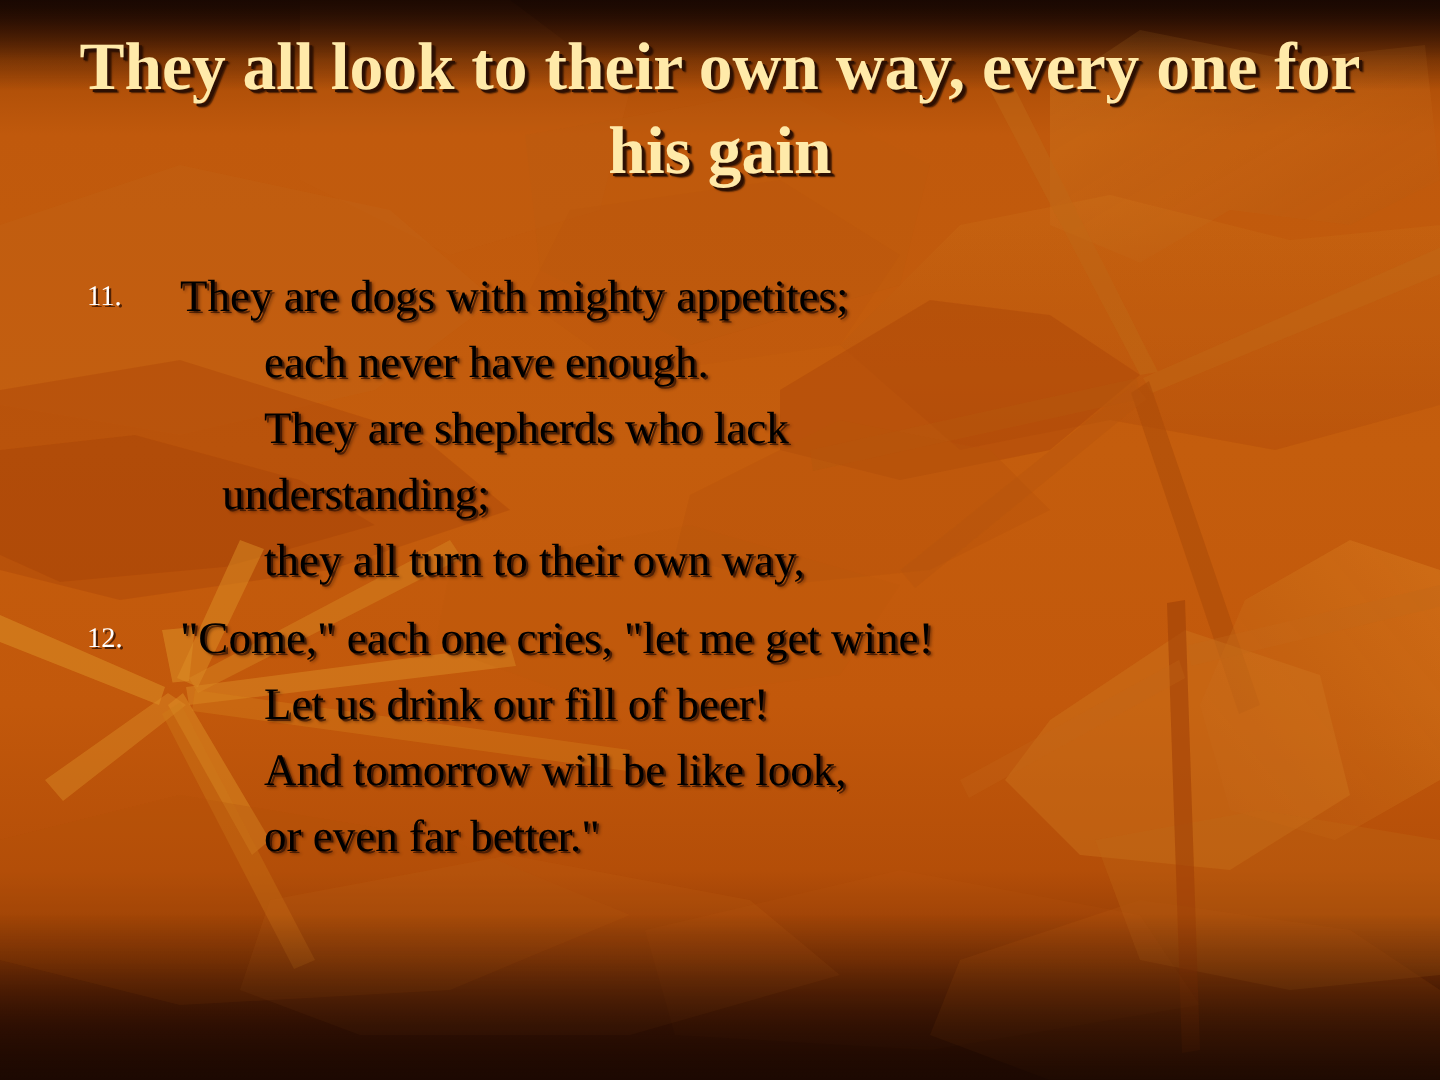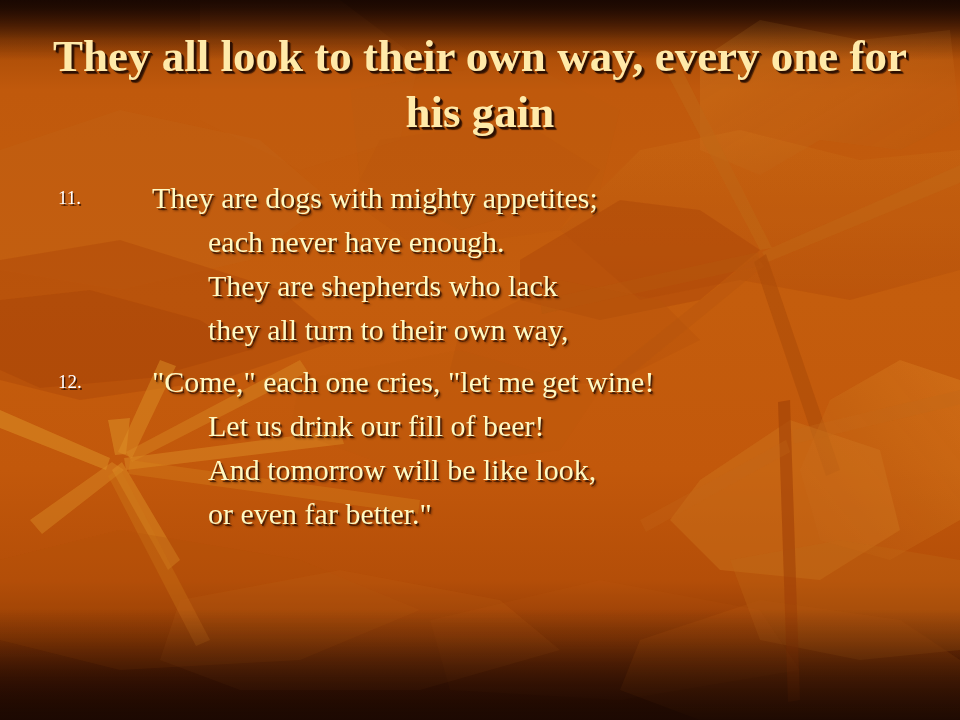--- a/index.html
+++ b/index.html
@@ -49,21 +49,21 @@
     position: absolute;
     left: 0; bottom: 0; width: 960px; height: 110px;
     background: linear-gradient(to top, rgba(28,9,2,0.95), rgba(28,9,2,0));
     pointer-events: none;
   }
 
   
   .title {
     position: absolute;
     left: 40px;
-    top: 28px;
+    top: 16px;
     width: 880px;
     text-align: center;
     font-size: 45px;
     line-height: 56px;
     font-weight: bold;
     color: #ffeaa9;
     text-shadow:
        2px 2px 0 #2d1003,
        3px 3px 1px rgba(35,12,2,0.75);
     letter-spacing: 0px;
@@ -87,26 +87,25 @@
     left: 58px;
     top: 12px;
     font-size: 19px;
     line-height: 19px;
     color: #ffffff;
     text-shadow: 1.5px 1.5px 0 rgba(40,14,3,0.75);
   }
   .poem-line {
     font-size: 30px;
     line-height: 44px;
-    color: #fef9c3;
+    color: #000000;
     text-shadow:
       1.5px 1.5px 0 rgba(45,16,3,0.70),
       2.5px 2.5px 2px rgba(45,16,3,0.45);
     white-space: pre;
-    margin-left: 32px;
   }
   .poem-line.indent-1 { padding-left: 56px; }
   .poem-line.indent-wrap { padding-left: 28px; }
 </style>
 </head>
 <body>
 
 <div id="slide">
 
   <div class="bg-base"></div>
@@ -187,20 +186,21 @@
 
   <div class="title">They all look to their own way, every one for his gain</div>
 
   <div class="body-list">
 
     <div class="list-item">
       <span class="item-marker">11.</span>
       <div class="poem-line">They are dogs with mighty appetites;</div>
       <div class="poem-line indent-1">each never have enough.</div>
       <div class="poem-line indent-1">They are shepherds who lack</div>
+      <div class="poem-line indent-wrap">understanding;</div>
       <div class="poem-line indent-1">they all turn to their own way,</div>
     </div>
 
     <div class="list-item">
       <span class="item-marker">12.</span>
       <div class="poem-line">"Come," each one cries, "let me get wine!</div>
       <div class="poem-line indent-1">Let us drink our fill of beer!</div>
       <div class="poem-line indent-1">And tomorrow will be like look,</div>
       <div class="poem-line indent-1">or even far better."</div>
     </div>

